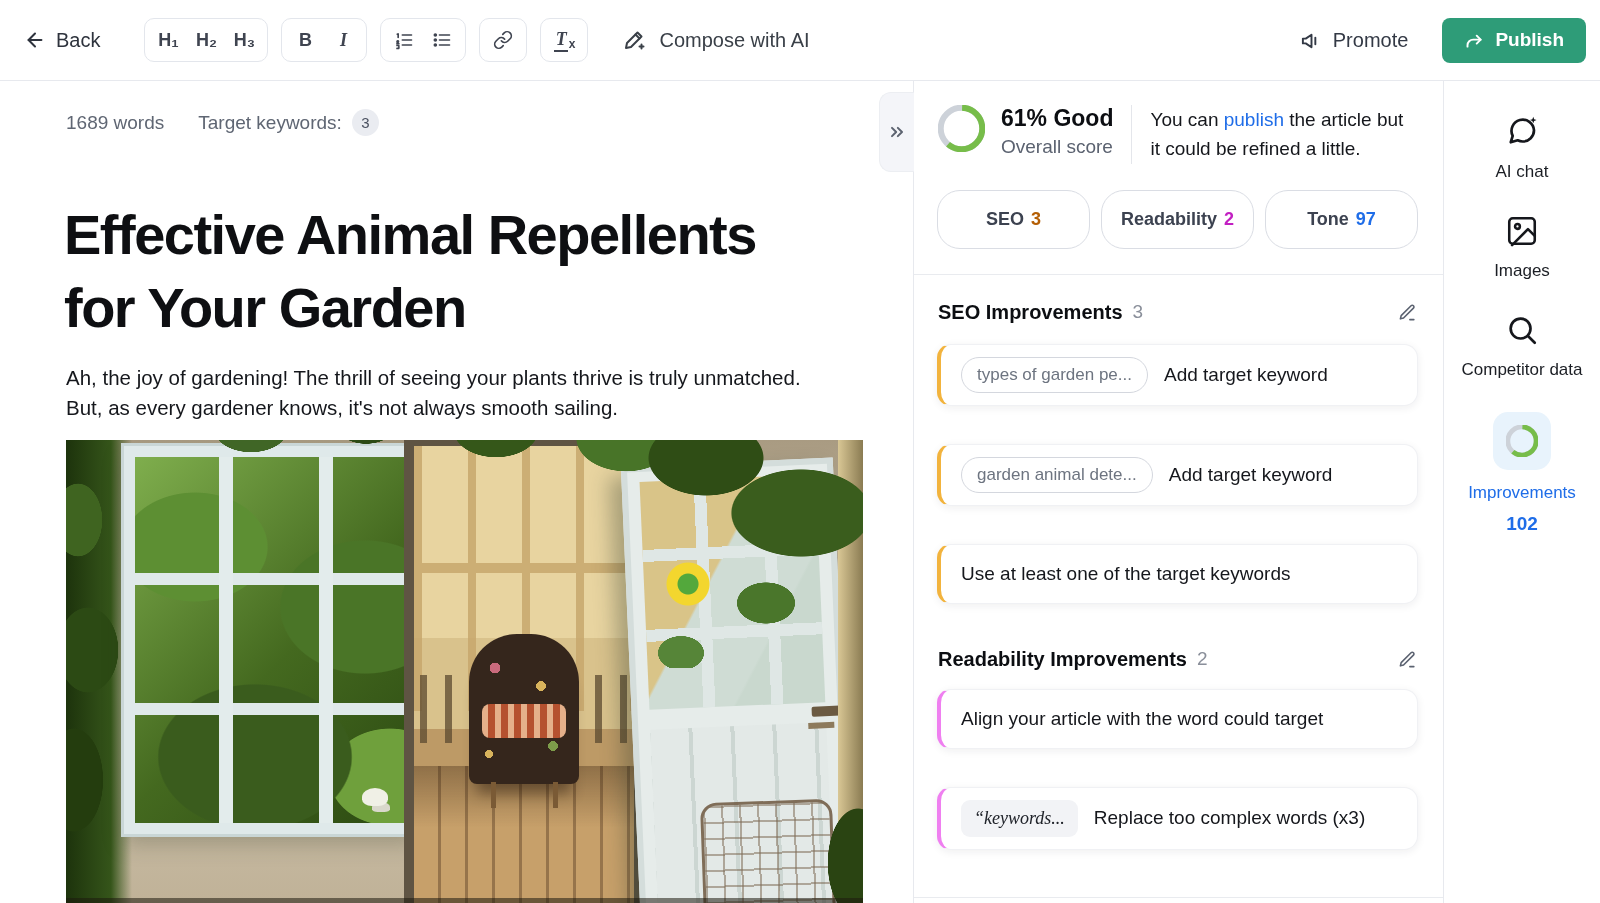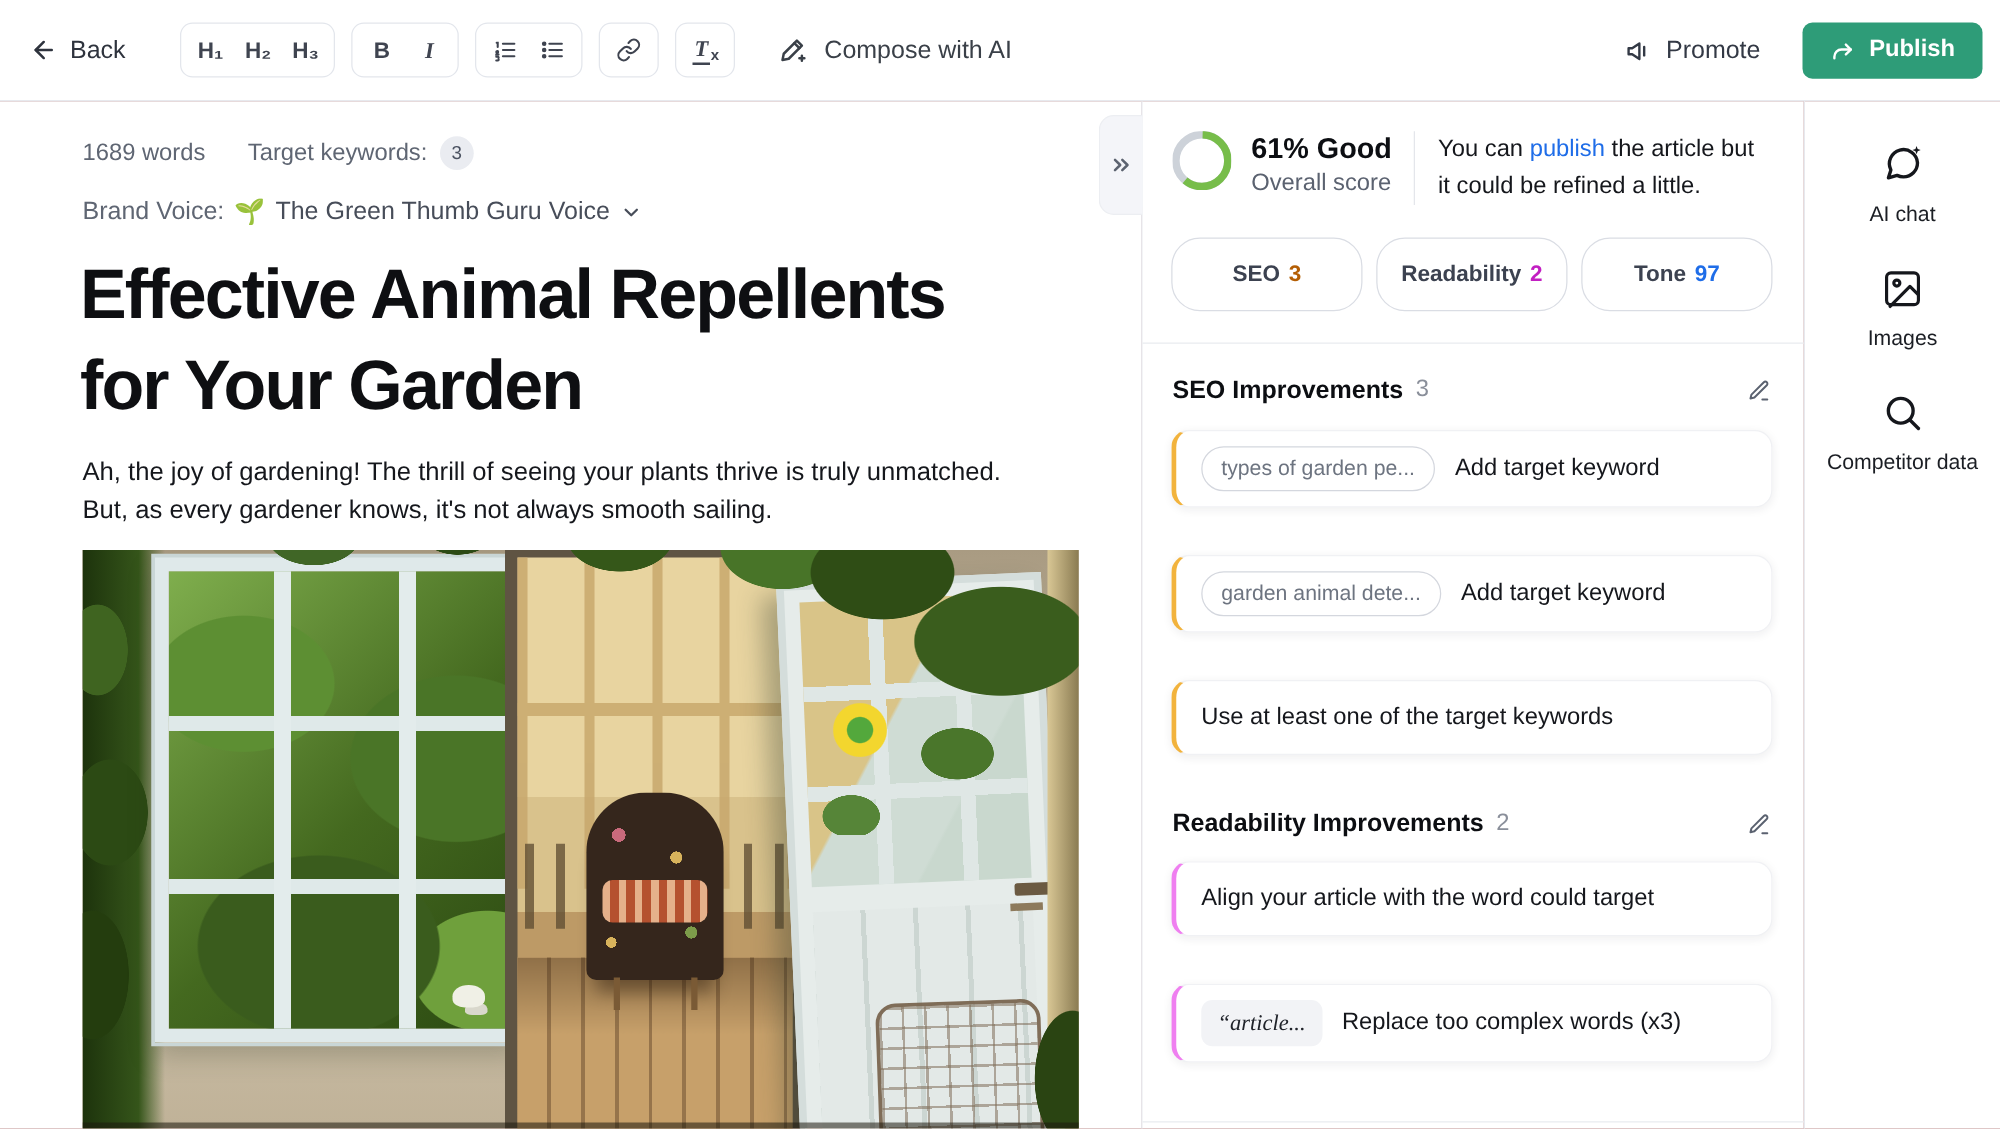--- a/index.html
+++ b/index.html
@@ -1,18 +1,18 @@
 <!DOCTYPE html>
 <html><head>
 <meta charset="utf-8">
 <style>
   * { margin:0; padding:0; box-sizing:border-box; }
   html,body { width:1600px; height:903px; overflow:hidden; background:#fff;
               font-family:"Liberation Sans", sans-serif; color:#16181d; }
-  .app { position:relative; width:1600px; height:903px; background:#7f1d1d; }
+  .app { position:relative; width:1600px; height:903px; background:#737373; }
 
   
   .topbar { position:absolute; top:0; left:0; right:0; height:81px; background:#fff;
             border-bottom:1px solid #e7e9ee; display:flex; align-items:center; padding:0 14px 0 24px; z-index:30; }
   .back { display:flex; align-items:center; gap:10px; background:none; border:none; cursor:pointer;
           font:500 20px "Liberation Sans",sans-serif; color:#2e333d; margin-right:44px; }
   .fmt-group { display:flex; align-items:center; background:#fff; border:1px solid #e3e6ec;
                border-radius:10px; height:44px; padding:0 4px; margin-right:13px; }
   .fmt-btn { border:none; background:none; cursor:pointer; min-width:38px; height:36px; border-radius:7px;
              display:flex; align-items:center; justify-content:center;
@@ -271,28 +271,20 @@
 
   <section class="editor">
     <div class="meta-row">
       <span>1689 words</span>
       <span class="tk">
         <span>Target keywords:</span>
         <span class="badge">3</span>
       </span>
     </div>
 
-    <div class="voice-row">
-      <span>Brand Voice:</span>
-      <span>🌱</span>
-      <span class="voice-val">The Green Thumb Guru Voice</span>
-      <svg class="ic" width="18" height="18" viewBox="0 0 24 24" fill="none" stroke="#474d59" stroke-width="2.4" stroke-linecap="round" stroke-linejoin="round">
-          <path d="M6 9l6 6 6-6"></path>
-        </svg>
-    </div>
 
     <h1>Effective Animal Repellents
 for Your Garden</h1>
     <p class="intro">Ah, the joy of gardening! The thrill of seeing your plants thrive is truly unmatched.
 But, as every gardener knows, it's not always smooth sailing.</p>
 
     <figure class="photo">
       <div class="ph ph-l"></div>
       <div class="ph ph-win"></div>
       <div class="ph ph-bird"></div>
@@ -390,21 +382,21 @@
             <path d="M16.5 3.5a2.1 2.1 0 1 1 3 3L7 19l-4 1 1-4L16.5 3.5z"></path>
             <path d="M15 21h5"></path>
           </svg>
       </button>
     </div>
     <div class="cards" style="padding-top:18px;">
       <div class="card pink">
         <span>Align your article with the word could target</span>
       </div>
       <div class="card pink">
-        <span class="gchip">“article...</span>
+        <span class="gchip">“keywords...</span>
         <span>Replace too complex words  (x3)</span>
       </div>
     </div>
 
     <div class="p-foot"></div>
   </aside>
 
   <nav class="rail">
     <button class="rail-item">
       <svg class="ic" width="36" height="36" viewBox="0 0 24 24" fill="none" stroke="#15171c" stroke-width="1.8" stroke-linecap="round" stroke-linejoin="round">
@@ -421,15 +413,25 @@
         </svg>
       <span>Images</span>
     </button>
     <button class="rail-item">
       <svg class="ic" width="34" height="34" viewBox="0 0 24 24" fill="none" stroke="#15171c" stroke-width="1.9" stroke-linecap="round">
           <circle cx="11" cy="11" r="7"></circle>
           <path d="M16.2 16.2L21 21"></path>
         </svg>
       <span>Competitor data</span>
     </button>
+    <button class="rail-item active">
+      <span class="rail-tile">
+        <svg class="ic" width="32" height="32" viewBox="0 0 36 36">
+          <circle cx="18" cy="18" r="15.9155" fill="none" stroke="#cdd2d9" stroke-width="5.4"></circle>
+          <circle cx="18" cy="18" r="15.9155" fill="none" stroke="#77bd4a" stroke-width="5.4" stroke-dashoffset="25" stroke-dasharray="61 39"></circle>
+        </svg>
+      </span>
+      <span>Improvements</span>
+      <span class="rail-count">102</span>
+    </button>
   </nav>
 
 </div>
 
 </body></html>

